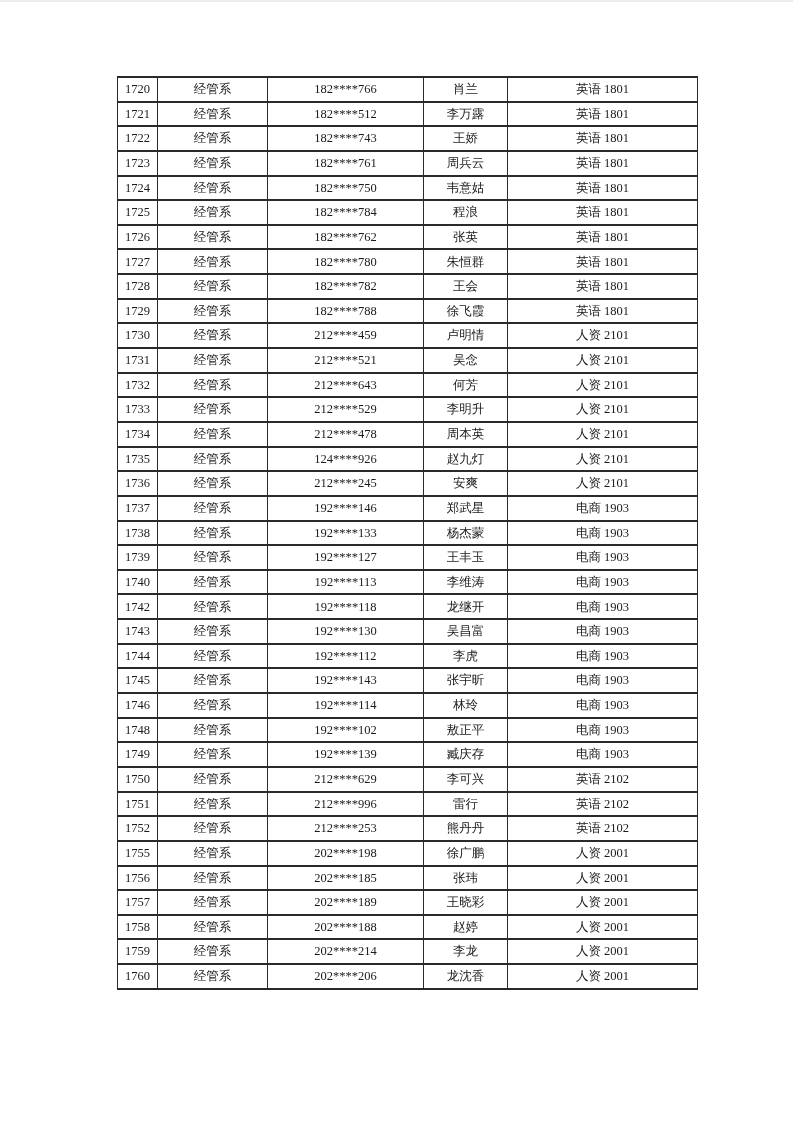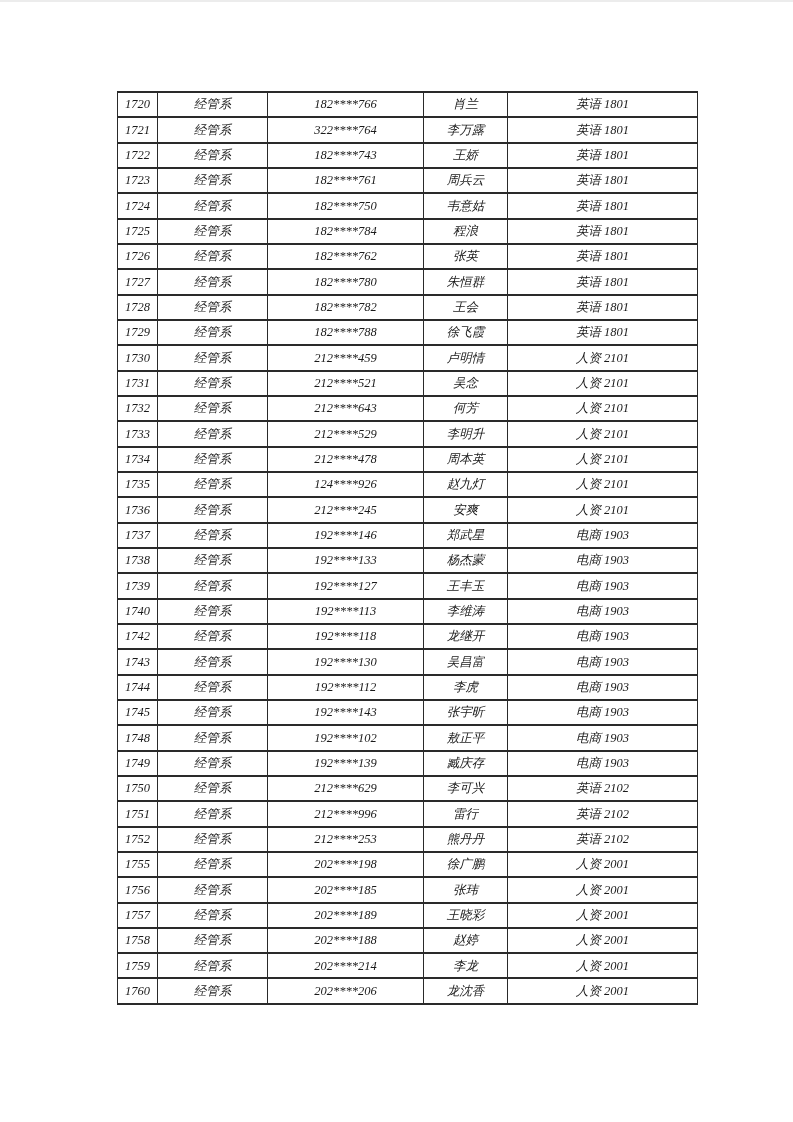--- a/index.html
+++ b/index.html
@@ -23,26 +23,25 @@
     position: absolute;
     top: 0;
     left: 0;
     width: 100%;
     height: 2px;
     background: #ececec;
   }
   table.roster {
     position: absolute;
     left: 117px;
-    top: 91px;
+    top: 76px;
     width: 580px;
     height: 914px;
     border-collapse: collapse;
     table-layout: fixed;
-    font-style: italic;
   }
   table.roster td {
     border: 1px solid var(--border-color, #2a2a2a);
     border-top-width: 2px;
     border-bottom-width: 2px;
     padding: 0;
     text-align: center;
     vertical-align: middle;
     font-size: 12.5px;
     line-height: 1;
@@ -73,21 +72,21 @@
         <tr>
           <td>1720</td>
           <td>经管系</td>
           <td>182****766</td>
           <td>肖兰</td>
           <td>英语 1801</td>
         </tr>
         <tr>
           <td>1721</td>
           <td>经管系</td>
-          <td>322****764</td>
+          <td>182****512</td>
           <td>李万露</td>
           <td>英语 1801</td>
         </tr>
         <tr>
           <td>1722</td>
           <td>经管系</td>
           <td>182****743</td>
           <td>王娇</td>
           <td>英语 1801</td>
         </tr>
@@ -236,20 +235,27 @@
           <td>经管系</td>
           <td>192****112</td>
           <td>李虎</td>
           <td>电商 1903</td>
         </tr>
         <tr>
           <td>1745</td>
           <td>经管系</td>
           <td>192****143</td>
           <td>张宇昕</td>
+          <td>电商 1903</td>
+        </tr>
+        <tr>
+          <td>1746</td>
+          <td>经管系</td>
+          <td>192****114</td>
+          <td>林玲</td>
           <td>电商 1903</td>
         </tr>
         <tr>
           <td>1748</td>
           <td>经管系</td>
           <td>192****102</td>
           <td>敖正平</td>
           <td>电商 1903</td>
         </tr>
         <tr>

